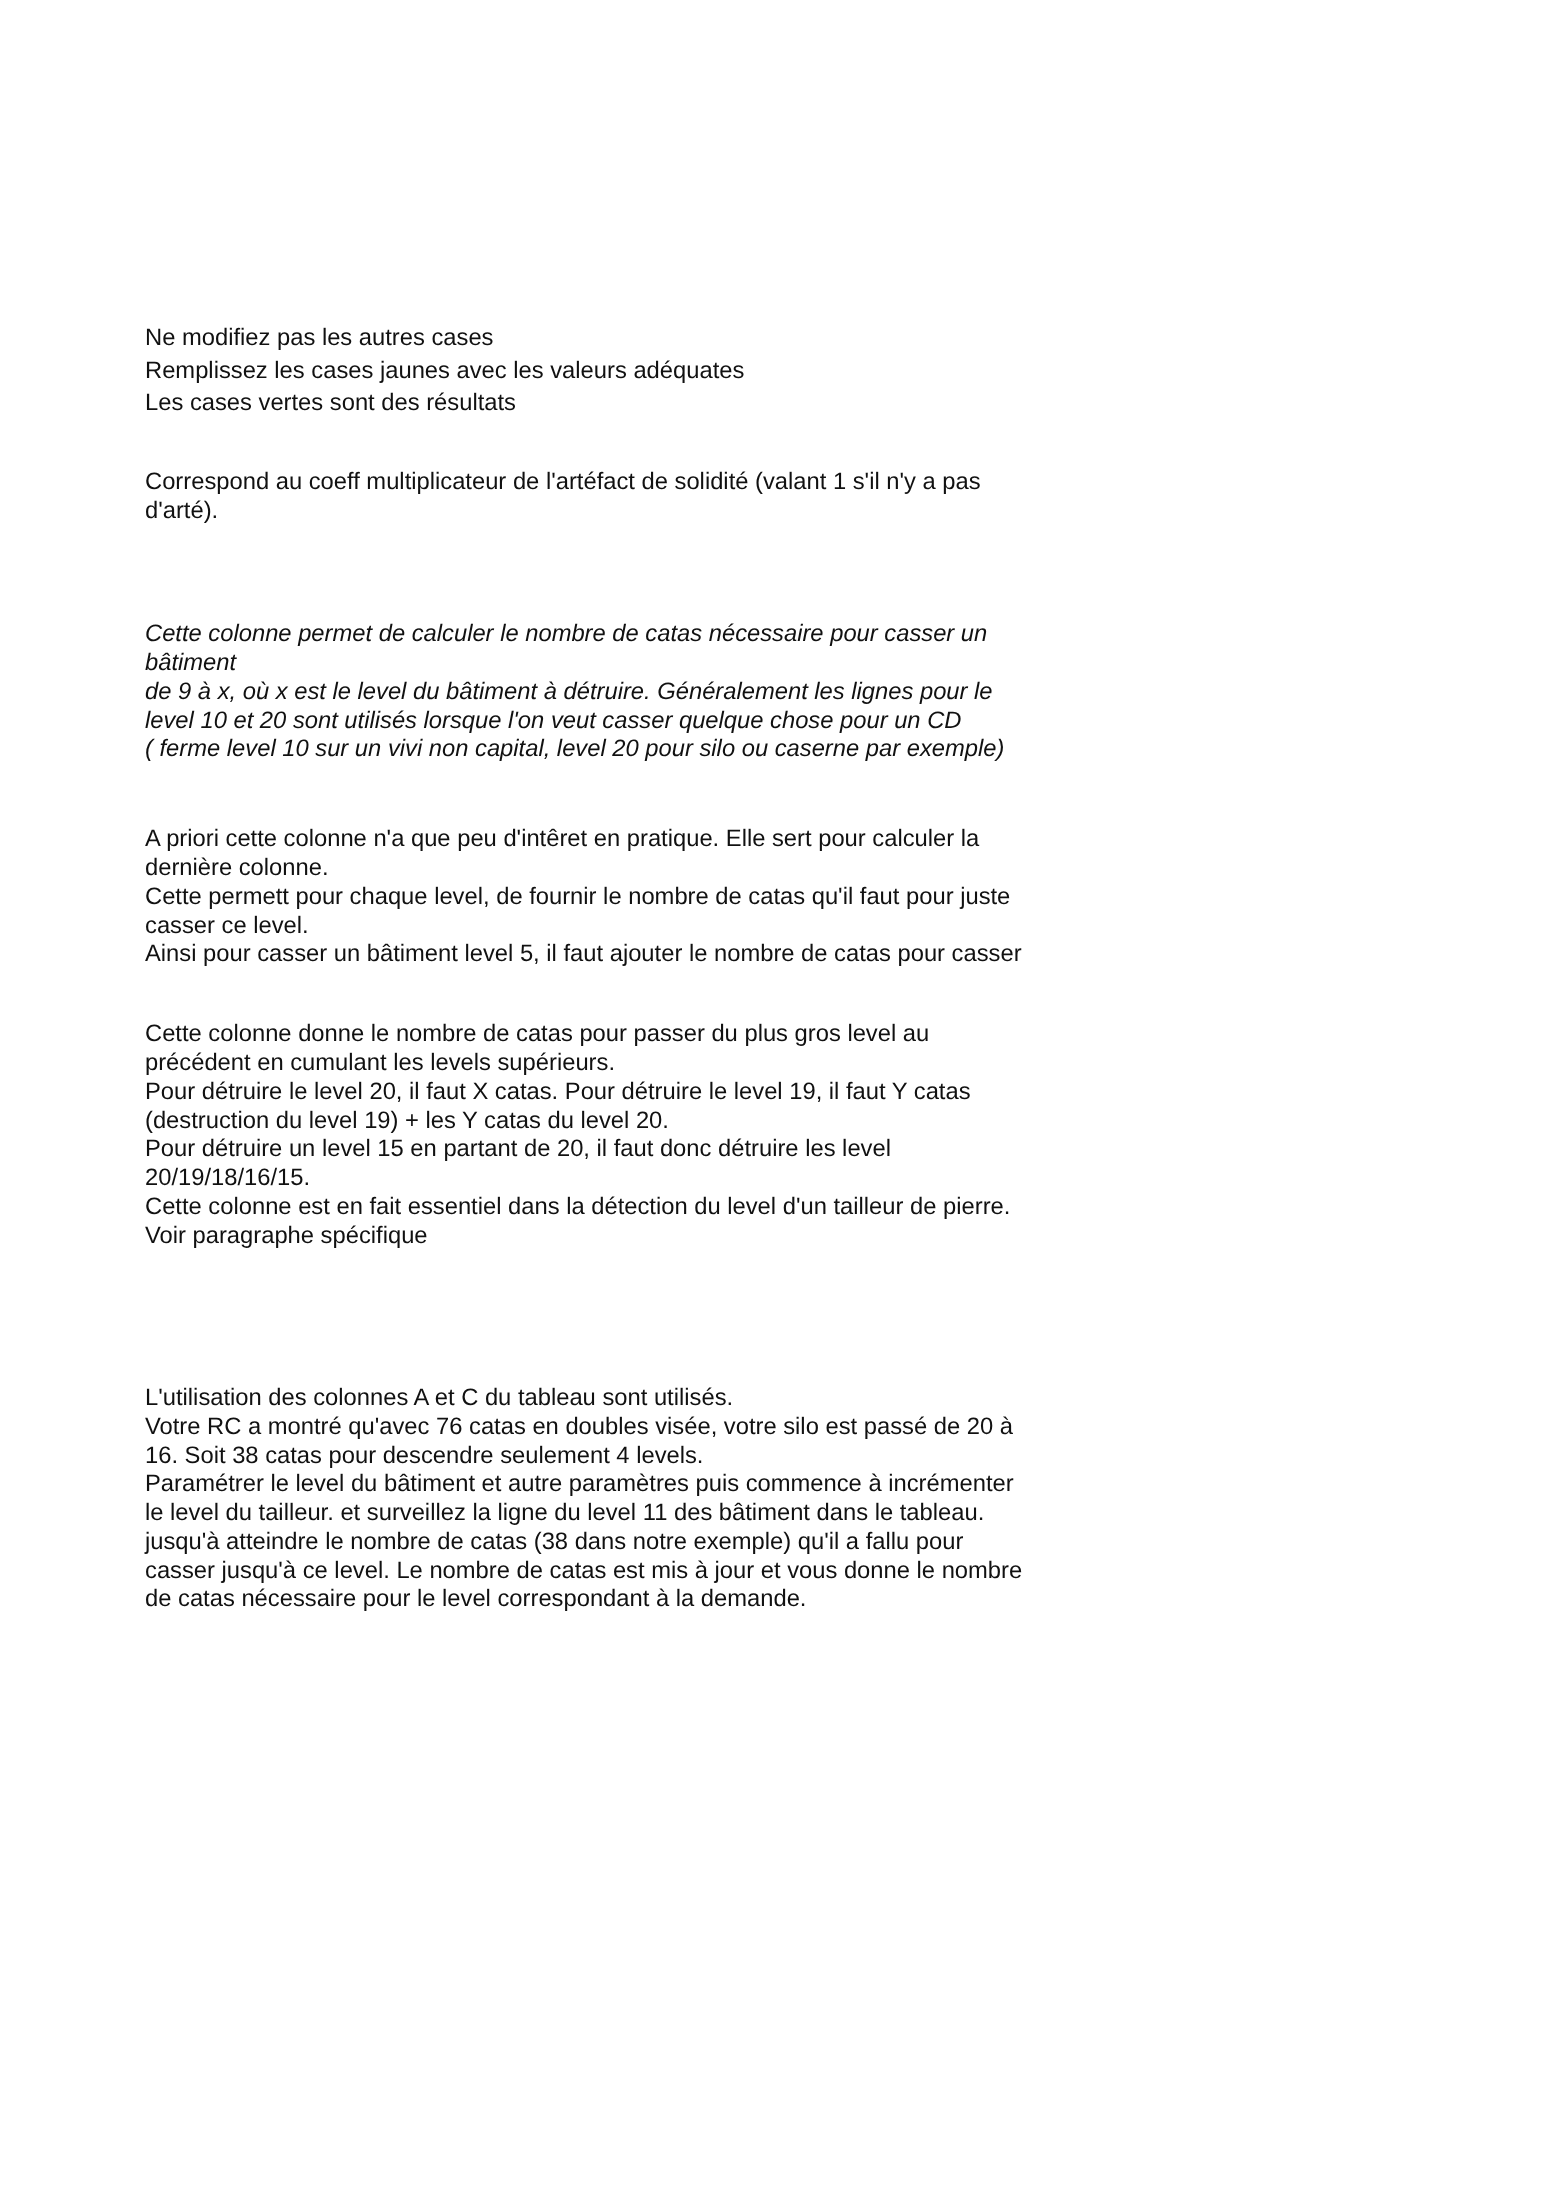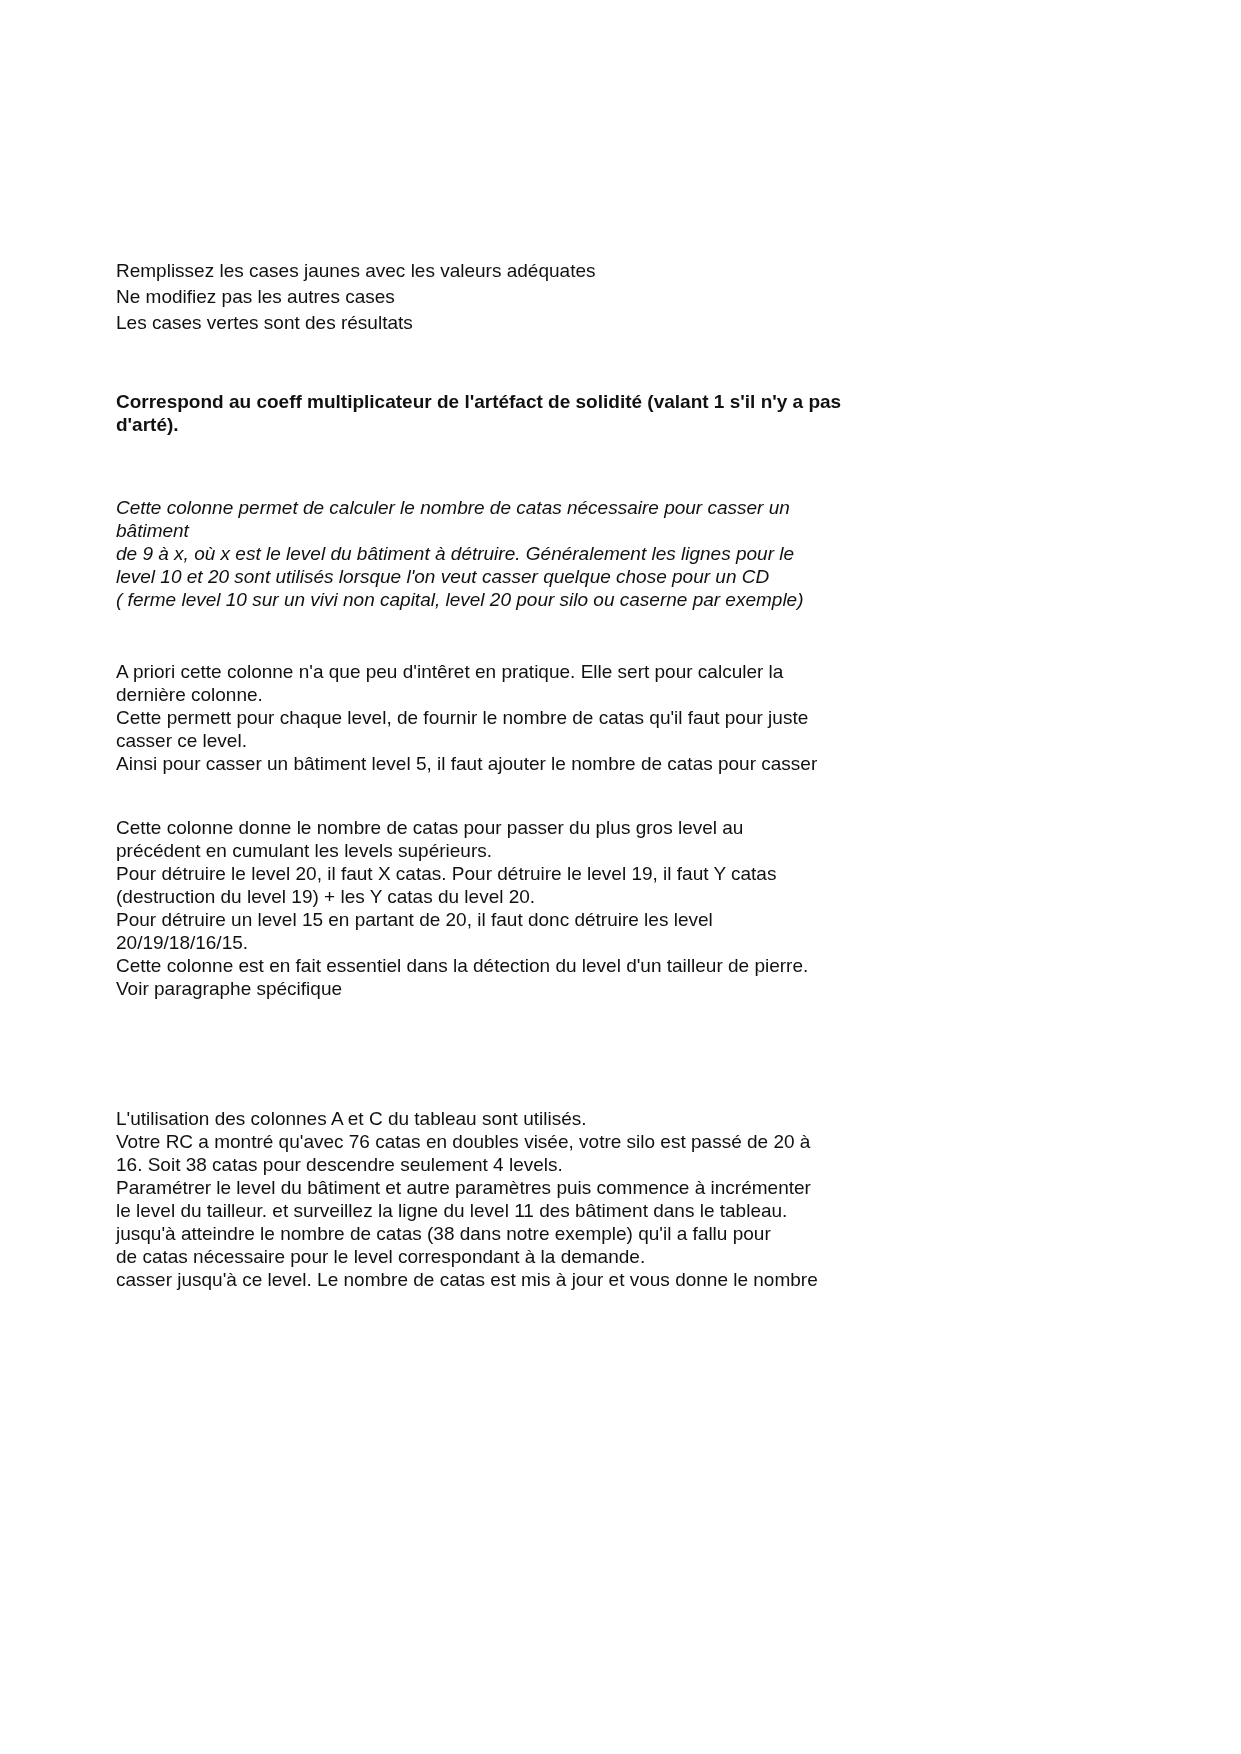--- a/index.html
+++ b/index.html
@@ -1,32 +1,32 @@
 <!DOCTYPE html>
 <html><head>
 <meta charset="utf-8">
 <style>
   html, body { margin: 0; padding: 0; background: #ffffff; }
   body { width: 1241px; height: 1754px; position: relative; overflow: hidden;
          font-family: "Liberation Sans", sans-serif; color: #111111; }
   .block { position: absolute; left: 116px; width: 790px; font-size: 19px; line-height: 23px; }
   .line { display: block; white-space: nowrap; }
   .b1 { top: 258px; line-height: 26px; }
-  .b2 { top: 390px; font-weight: bold; }
+  .b2 { top: 374px; }
   .b3 { top: 496px; font-style: italic; }
   .b4 { top: 660px; }
   .b5 { top: 816px; }
   .b6 { top: 1107px; }
 </style>
 </head>
 <body>
 
 <div class="block b1">
+  <span class="line">Ne modifiez pas les autres cases</span>
   <span class="line">Remplissez les cases jaunes avec les valeurs adéquates</span>
-  <span class="line">Ne modifiez pas les autres cases</span>
   <span class="line">Les cases vertes sont des résultats</span>
 </div>
 
 <div class="block b2">
   <span class="line">Correspond au coeff multiplicateur de l'artéfact de solidité (valant 1 s'il n'y a pas</span>
   <span class="line">d'arté).</span>
 </div>
 
 <div class="block b3">
   <span class="line">Cette colonne permet de calculer le nombre de catas nécessaire pour casser un</span>
@@ -55,15 +55,15 @@
   <span class="line">Voir paragraphe spécifique</span>
 </div>
 
 <div class="block b6">
   <span class="line">L'utilisation des colonnes A et C du tableau sont utilisés.</span>
   <span class="line">Votre RC a montré qu'avec 76 catas en doubles visée, votre silo est passé de 20 à</span>
   <span class="line">16. Soit 38 catas pour descendre seulement 4 levels.</span>
   <span class="line">Paramétrer le level du bâtiment et autre paramètres puis commence à incrémenter</span>
   <span class="line">le level du tailleur. et surveillez la ligne du level 11 des bâtiment dans le tableau.</span>
   <span class="line">jusqu'à atteindre le nombre de catas (38 dans notre exemple) qu'il a fallu pour</span>
+  <span class="line">casser jusqu'à ce level. Le nombre de catas est mis à jour et vous donne le nombre</span>
   <span class="line">de catas nécessaire pour le level correspondant à la demande.</span>
-  <span class="line">casser jusqu'à ce level. Le nombre de catas est mis à jour et vous donne le nombre</span>
 </div>
 
 </body></html>

